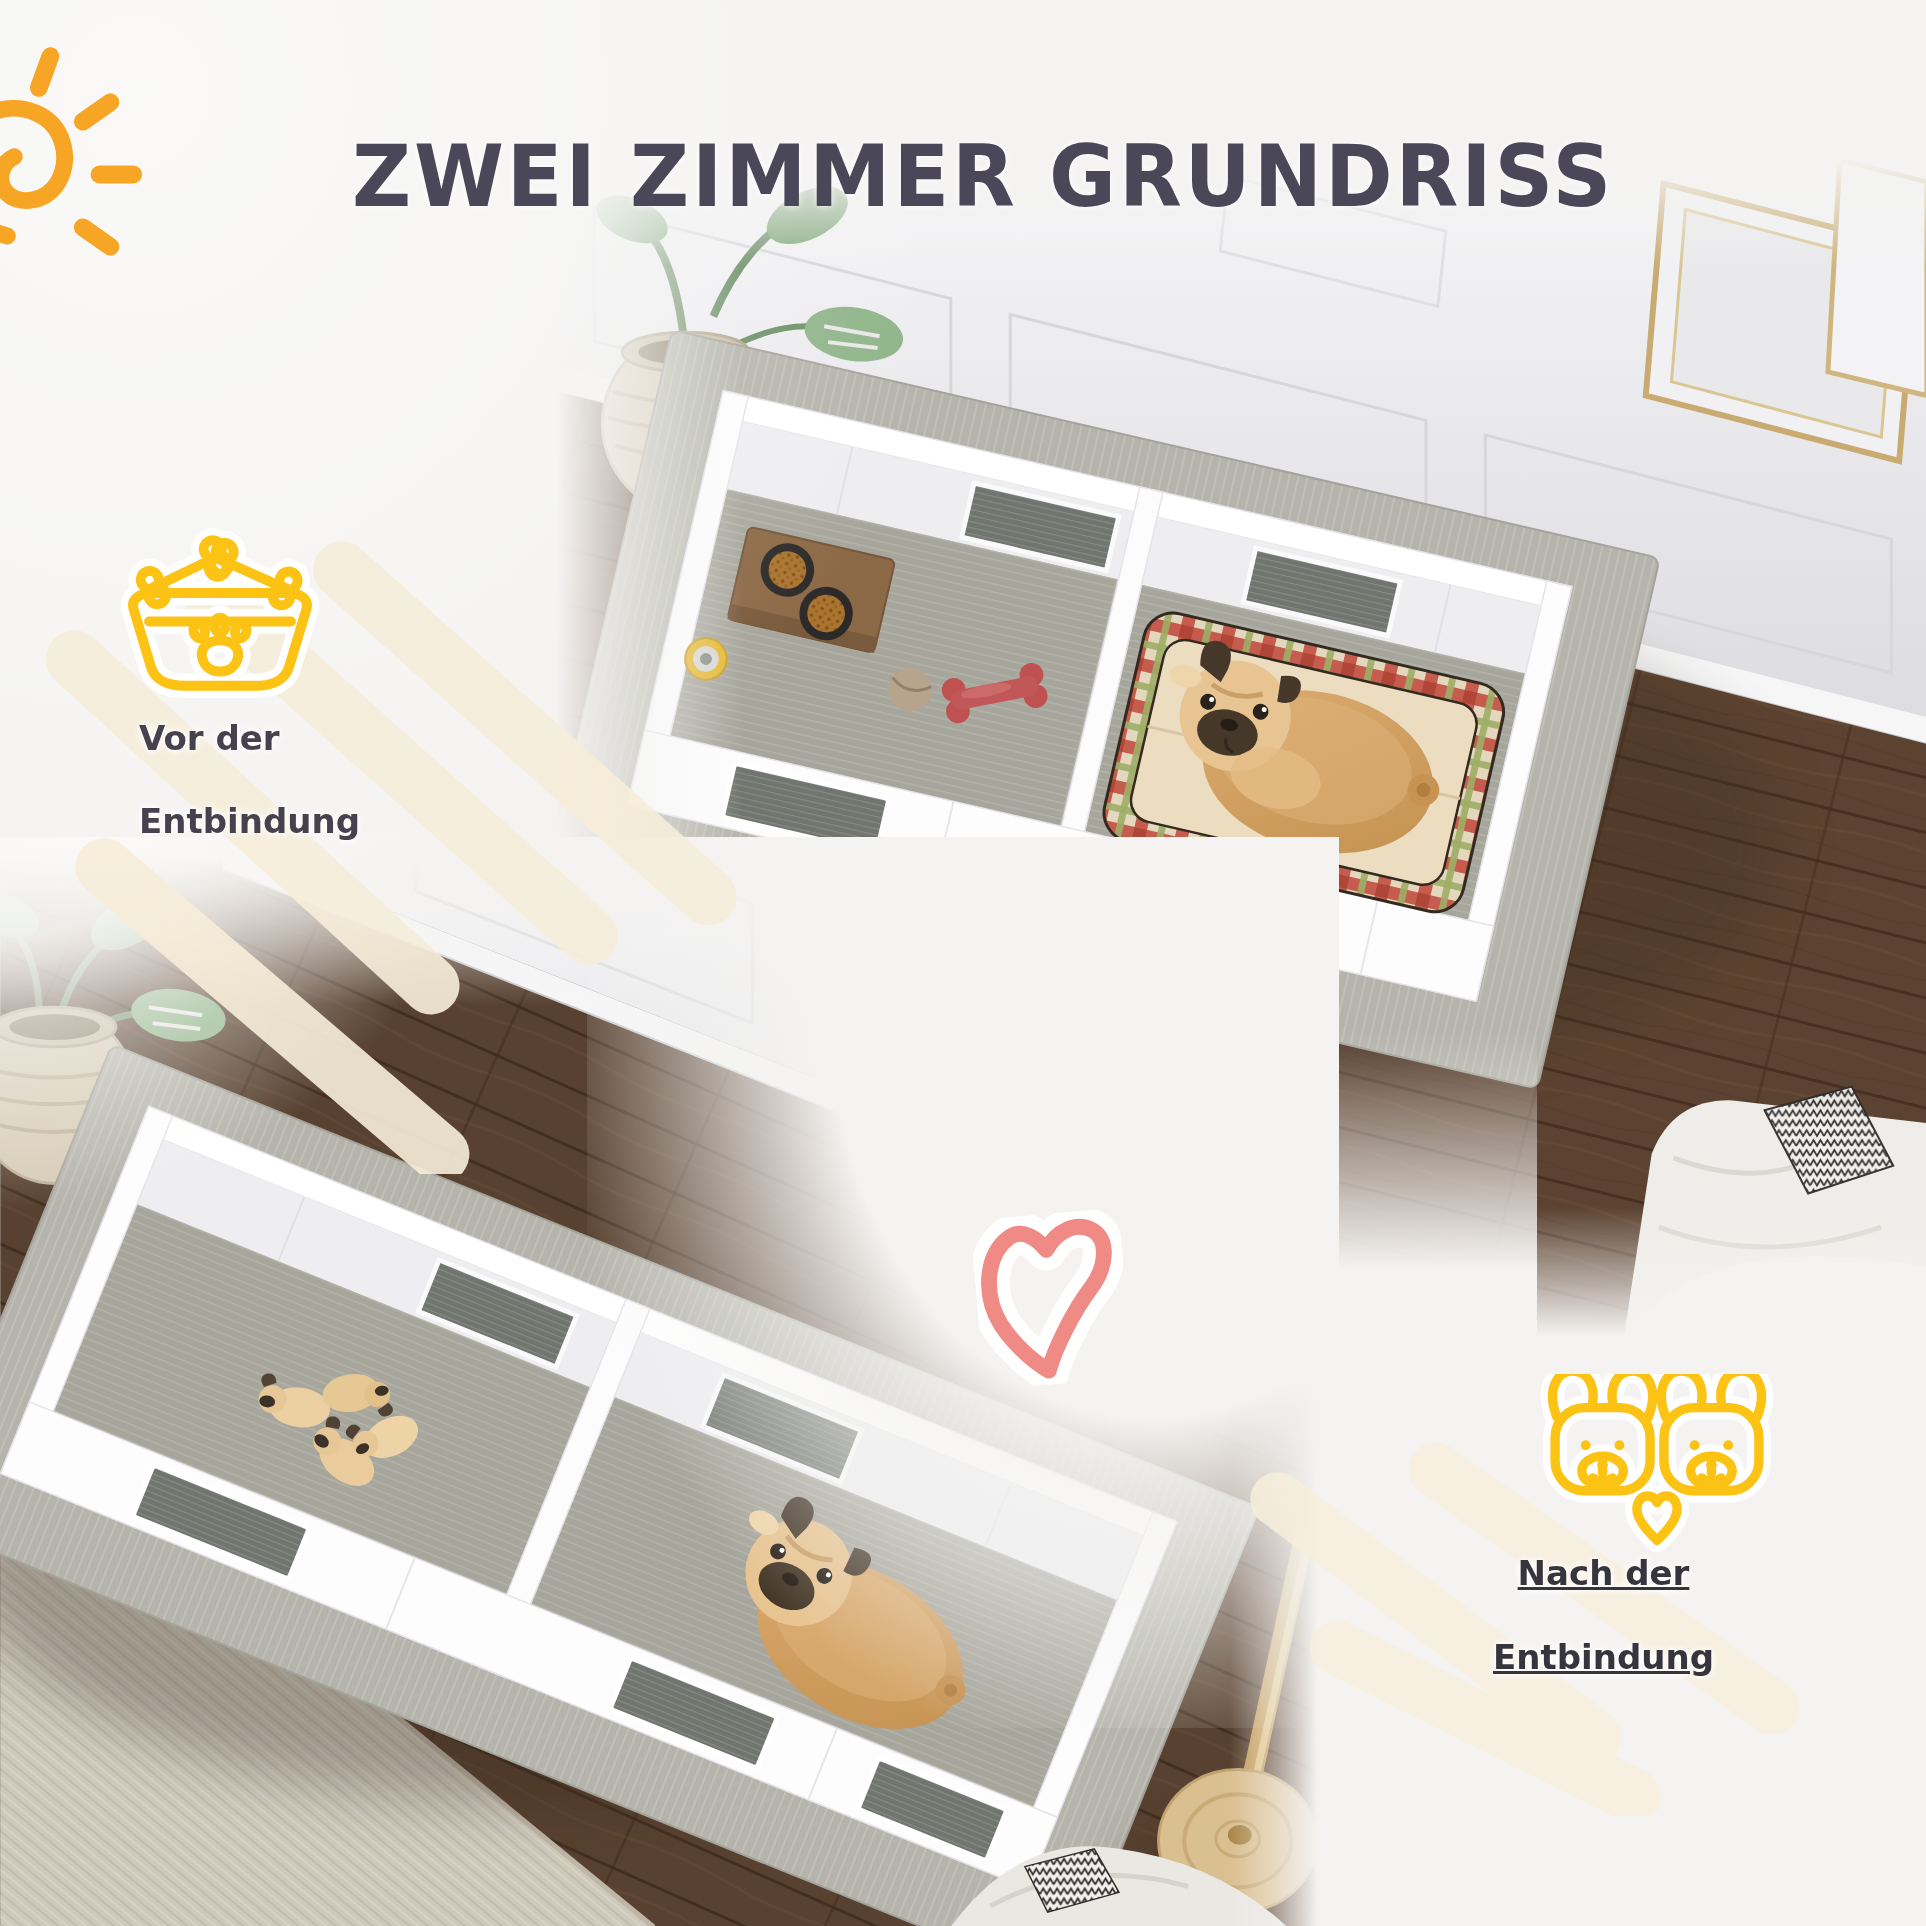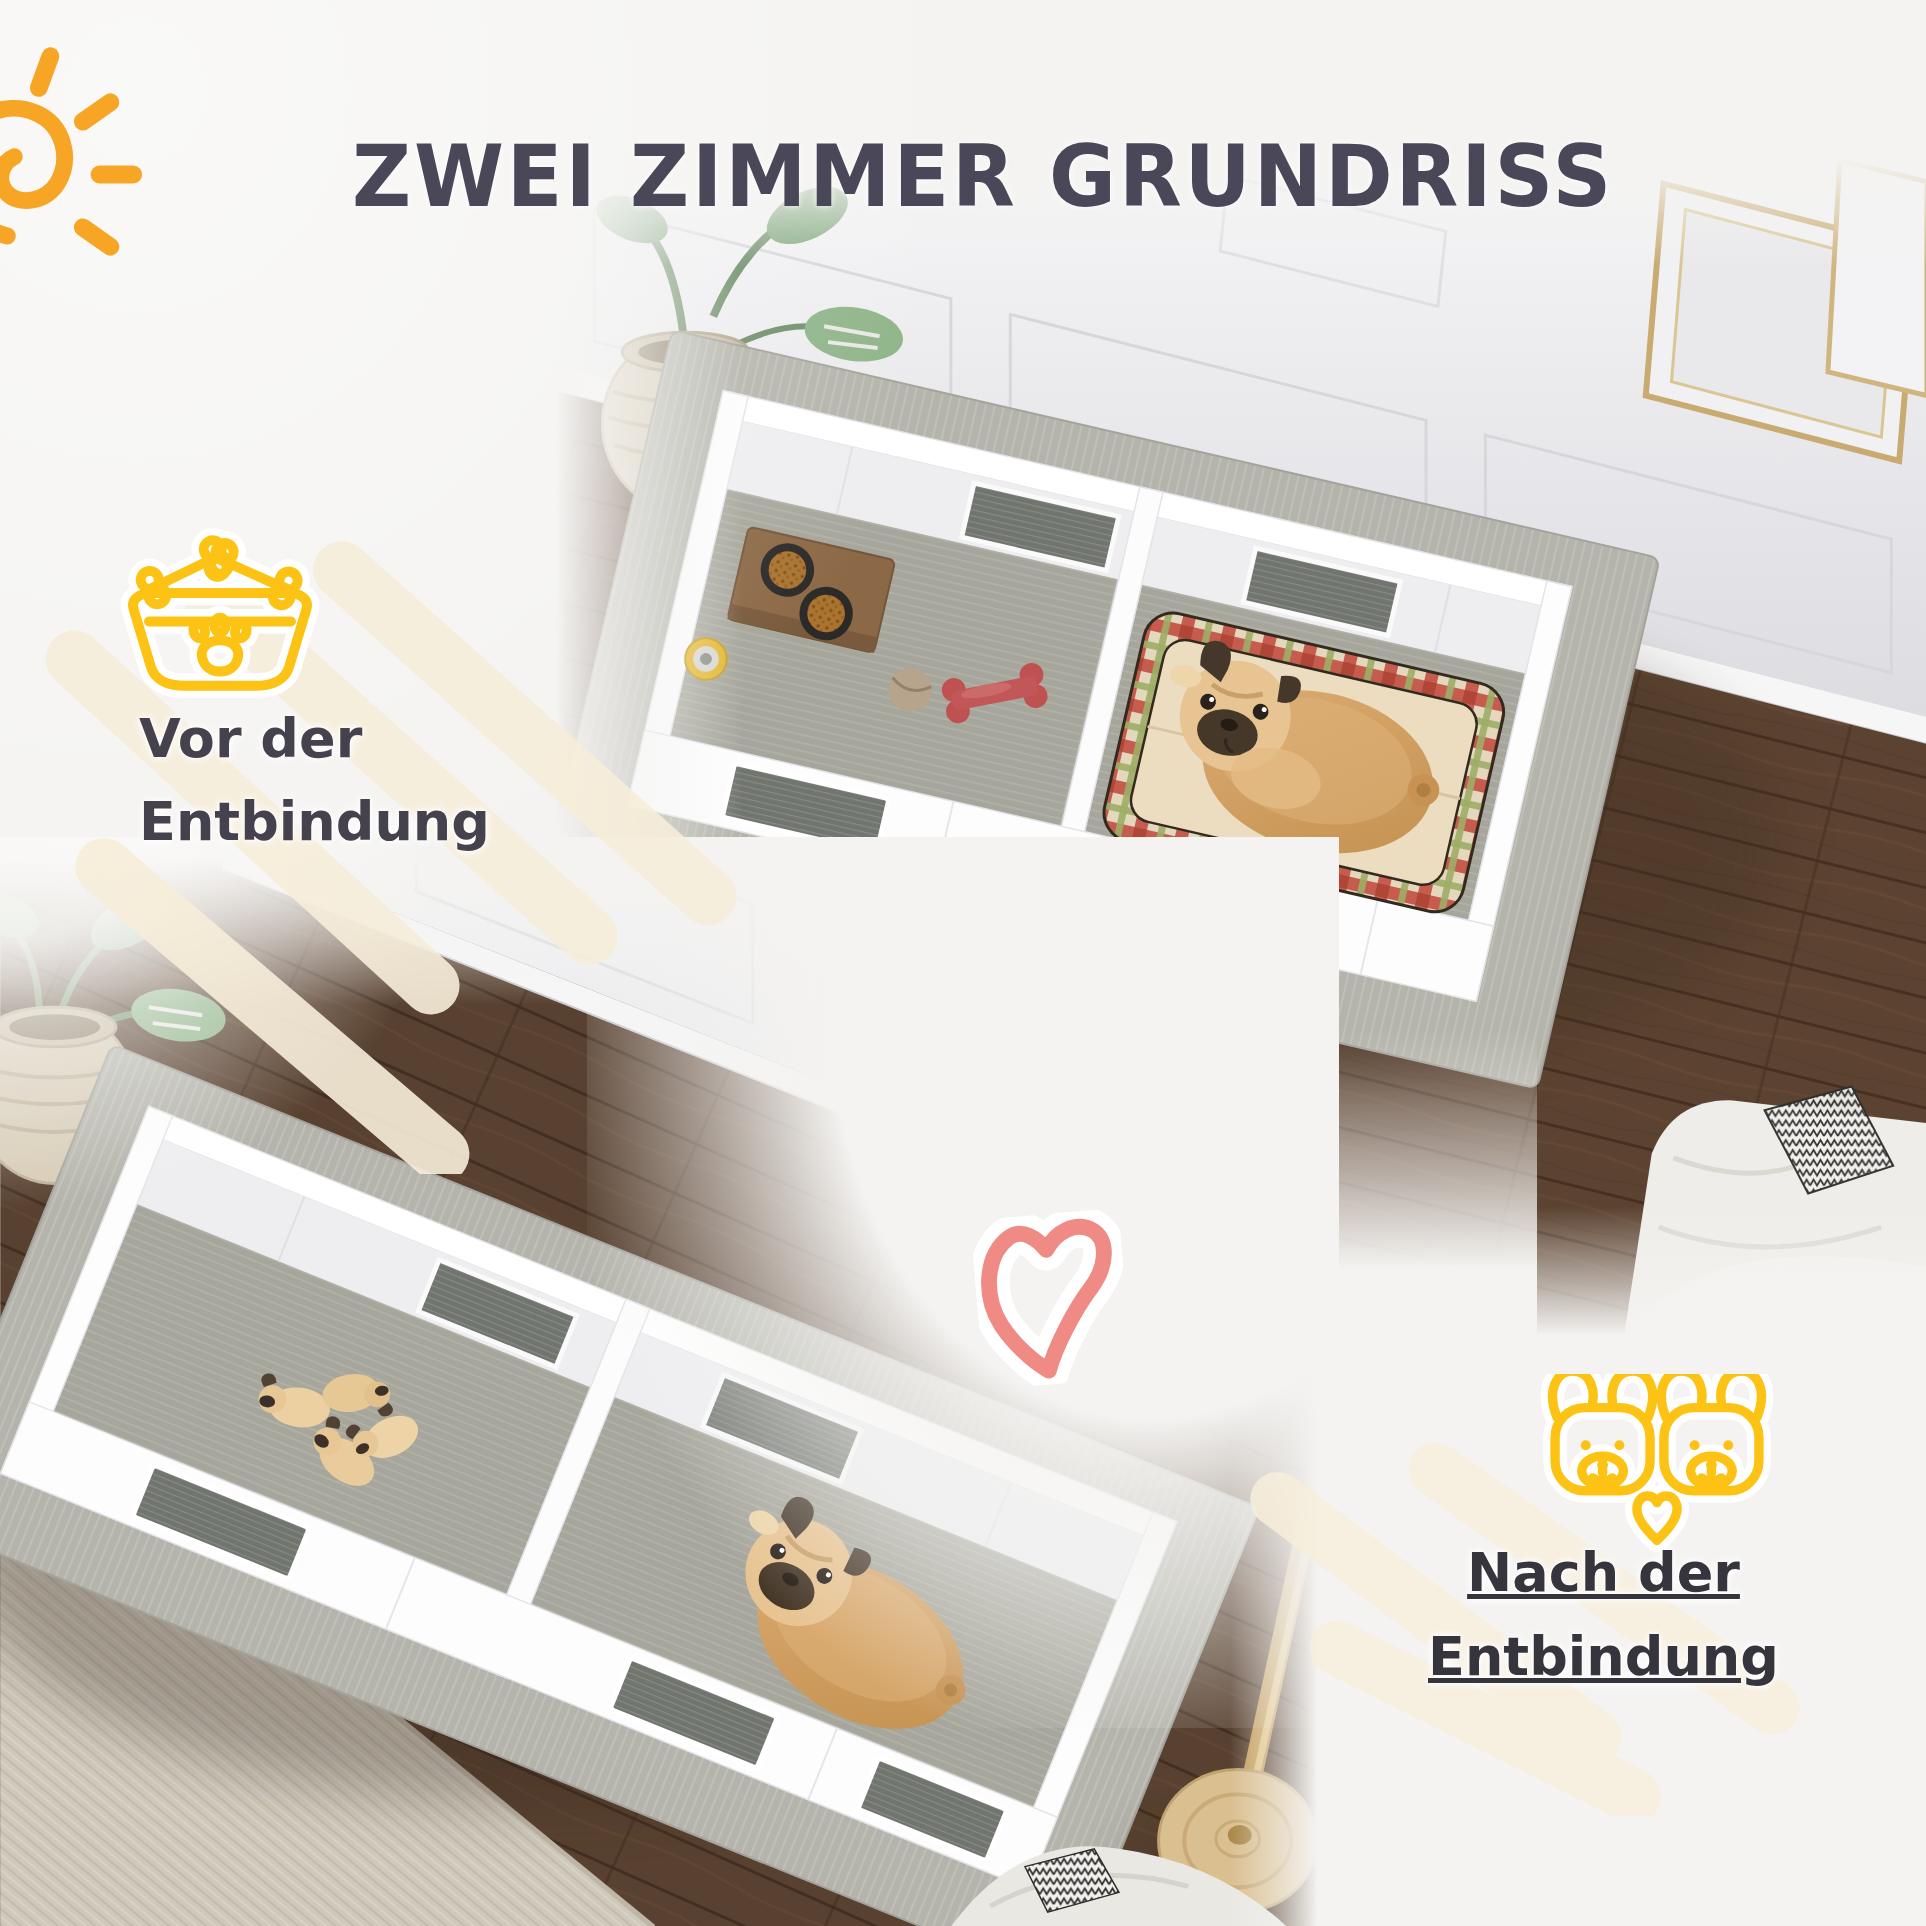--- a/index.html
+++ b/index.html
@@ -17,21 +17,21 @@
   
   .fb-top{left:0;top:0;right:0;height:168px;background:linear-gradient(#f4f3f1 12%,rgba(244,243,241,0));}
   .fb-right{right:0;top:0;bottom:0;width:109px;background:linear-gradient(to left,#f4f3f1 20%,rgba(244,243,241,0));}
   .fb-tr{right:0;top:0;width:752px;height:891px;background:radial-gradient(ellipse at 75% 20%,#f4f3f1 40%,rgba(244,243,241,0) 75%);}
   .fb-tl{left:0;top:0;width:455px;height:376px;background:radial-gradient(ellipse at 0% 0%,rgba(250,249,247,.85) 20%,rgba(244,243,241,0) 70%);}
   .beam{position:absolute;left:0;top:0;width:1139px;height:1139px;pointer-events:none;
         background:radial-gradient(ellipse at 12% 8%,rgba(255,255,255,.5),rgba(255,255,255,0) 60%);}
   .title{position:absolute;left:0;right:0;top:127px;margin:0;text-align:center;
          font-size:85px;font-weight:800;letter-spacing:3px;color:#4a4759;
          transform:scaleX(.96);text-shadow:0 0 8px rgba(255,255,255,.9);}
-  .label{position:absolute;font-weight:800;font-size:54px;line-height:83px;color:#45424e;
+  .label{position:absolute;font-weight:800;font-size:34px;line-height:83px;color:#45424e;
          text-shadow:0 0 6px #fff,0 0 2px #fff,0 0 12px #fff;}
   .label-before{left:139px;top:697px;text-align:left;}
   .label-after{left:1366px;top:1531px;width:475px;text-align:center;color:#36343c;line-height:84px;text-decoration:underline;}
   .icon{position:absolute;}
   .squiggle{position:absolute;pointer-events:none;}
 </style>
 </head>
 <body>
 
 <div class="canvas">

